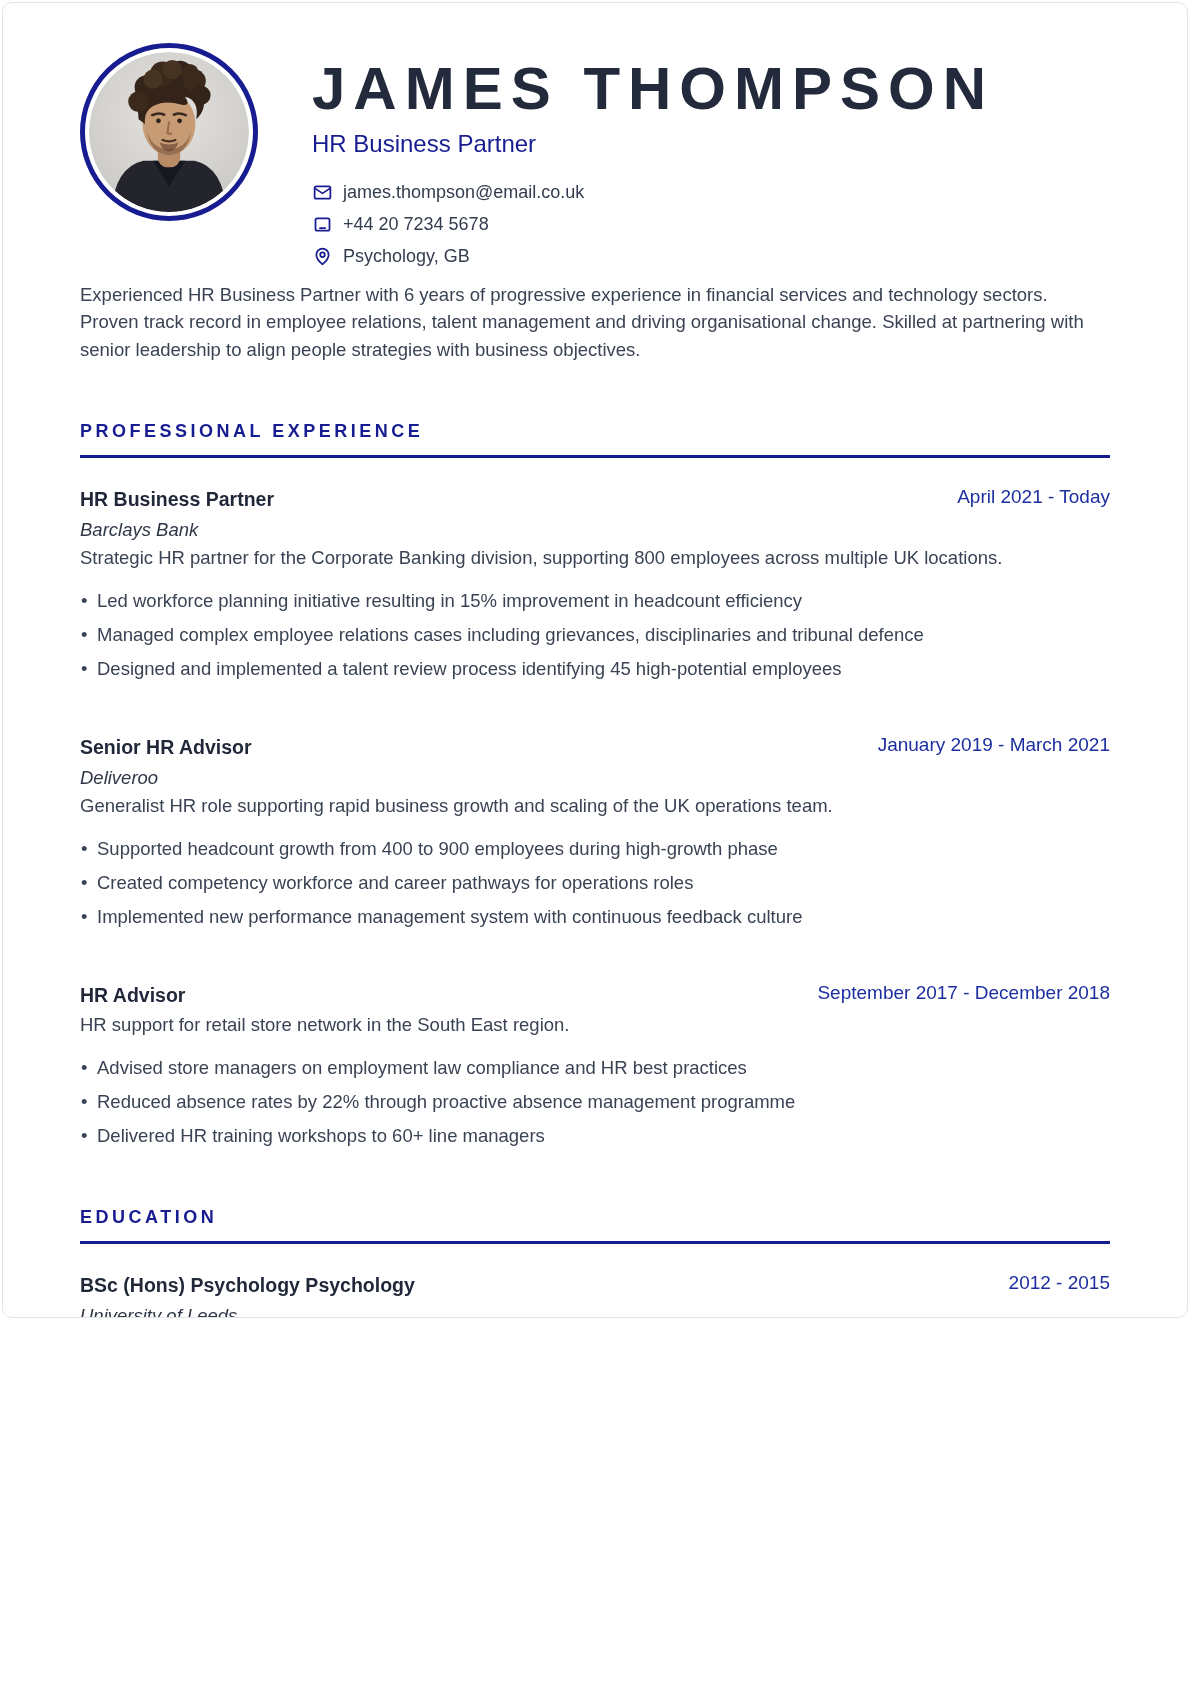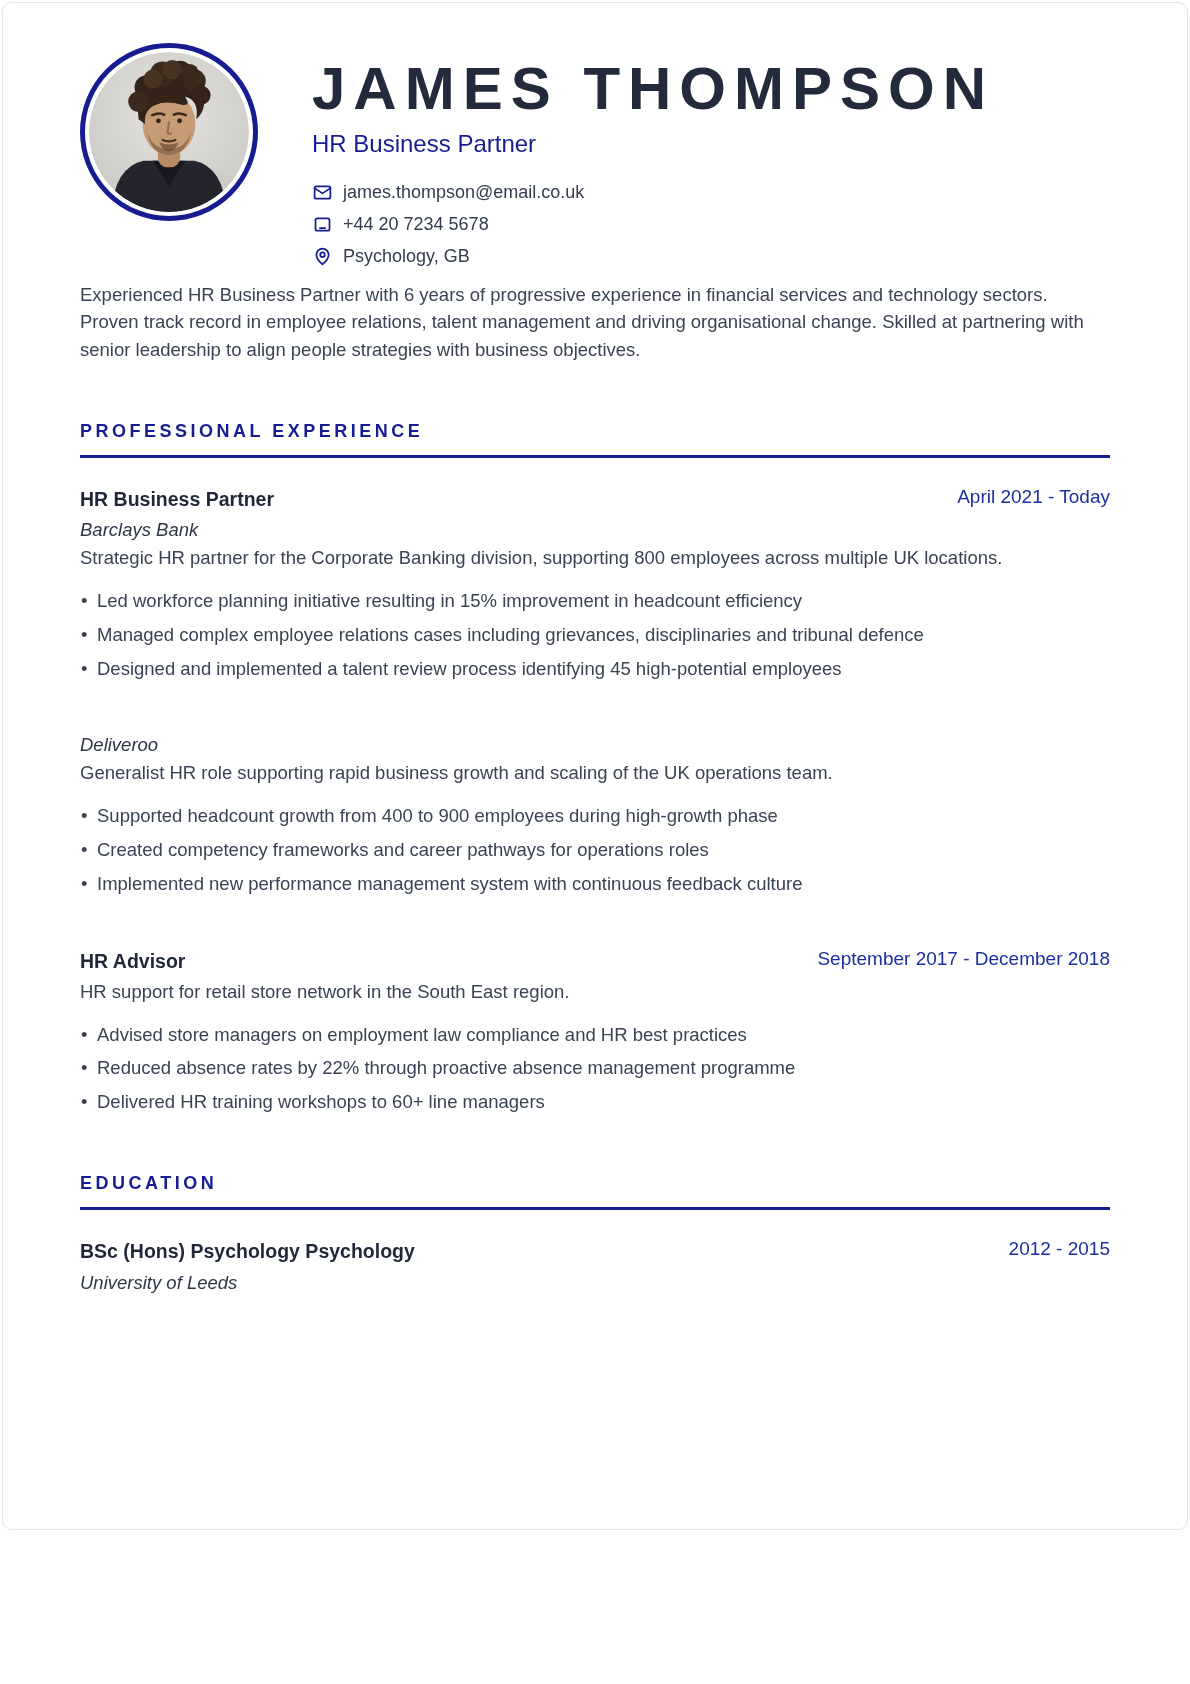--- a/index.html
+++ b/index.html
@@ -11,21 +11,21 @@
   }
   *{box-sizing:border-box;margin:0;padding:0;}
   html,body{background:#fff;}
   body{
     font-family:"Liberation Sans","DejaVu Sans",sans-serif;
     color:var(--body-text);
     width:1190px;
   }
   .page{
     width:1186px;
-    height:1528px;
+    height:1316px;
     margin:2px;
     background:#fff;
     border:1px solid var(--page-border);
     border-radius:10px;
     padding:40px 77px 60px 77px;
     overflow:hidden;
     position:relative;
   }
   
   .header{
@@ -239,25 +239,29 @@
       <div class="company">Barclays Bank</div>
       <p class="desc">Strategic HR partner for the Corporate Banking division, supporting 800 employees across multiple UK locations.</p>
       <ul class="bullets">
         <li>Led workforce planning initiative resulting in 15% improvement in headcount efficiency</li>
         <li>Managed complex employee relations cases including grievances, disciplinaries and tribunal defence</li>
         <li>Designed and implemented a talent review process identifying 45 high-potential employees</li>
       </ul>
     </article>
 
     <article class="entry">
+      <div class="entry-head">
+        <h3 class="entry-title">Senior HR Advisor</h3>
+        <span class="entry-dates">January 2019 - March 2021</span>
+      </div>
       <div class="company">Deliveroo</div>
       <p class="desc">Generalist HR role supporting rapid business growth and scaling of the UK operations team.</p>
       <ul class="bullets">
         <li>Supported headcount growth from 400 to 900 employees during high-growth phase</li>
-        <li>Created competency frameworks and career pathways for operations roles</li>
+        <li>Created competency workforce and career pathways for operations roles</li>
         <li>Implemented new performance management system with continuous feedback culture</li>
       </ul>
     </article>
 
     <article class="entry">
       <div class="entry-head">
         <h3 class="entry-title">HR Advisor</h3>
         <span class="entry-dates">September 2017 - December 2018</span>
       </div>
       <p class="desc">HR support for retail store network in the South East region.</p>

